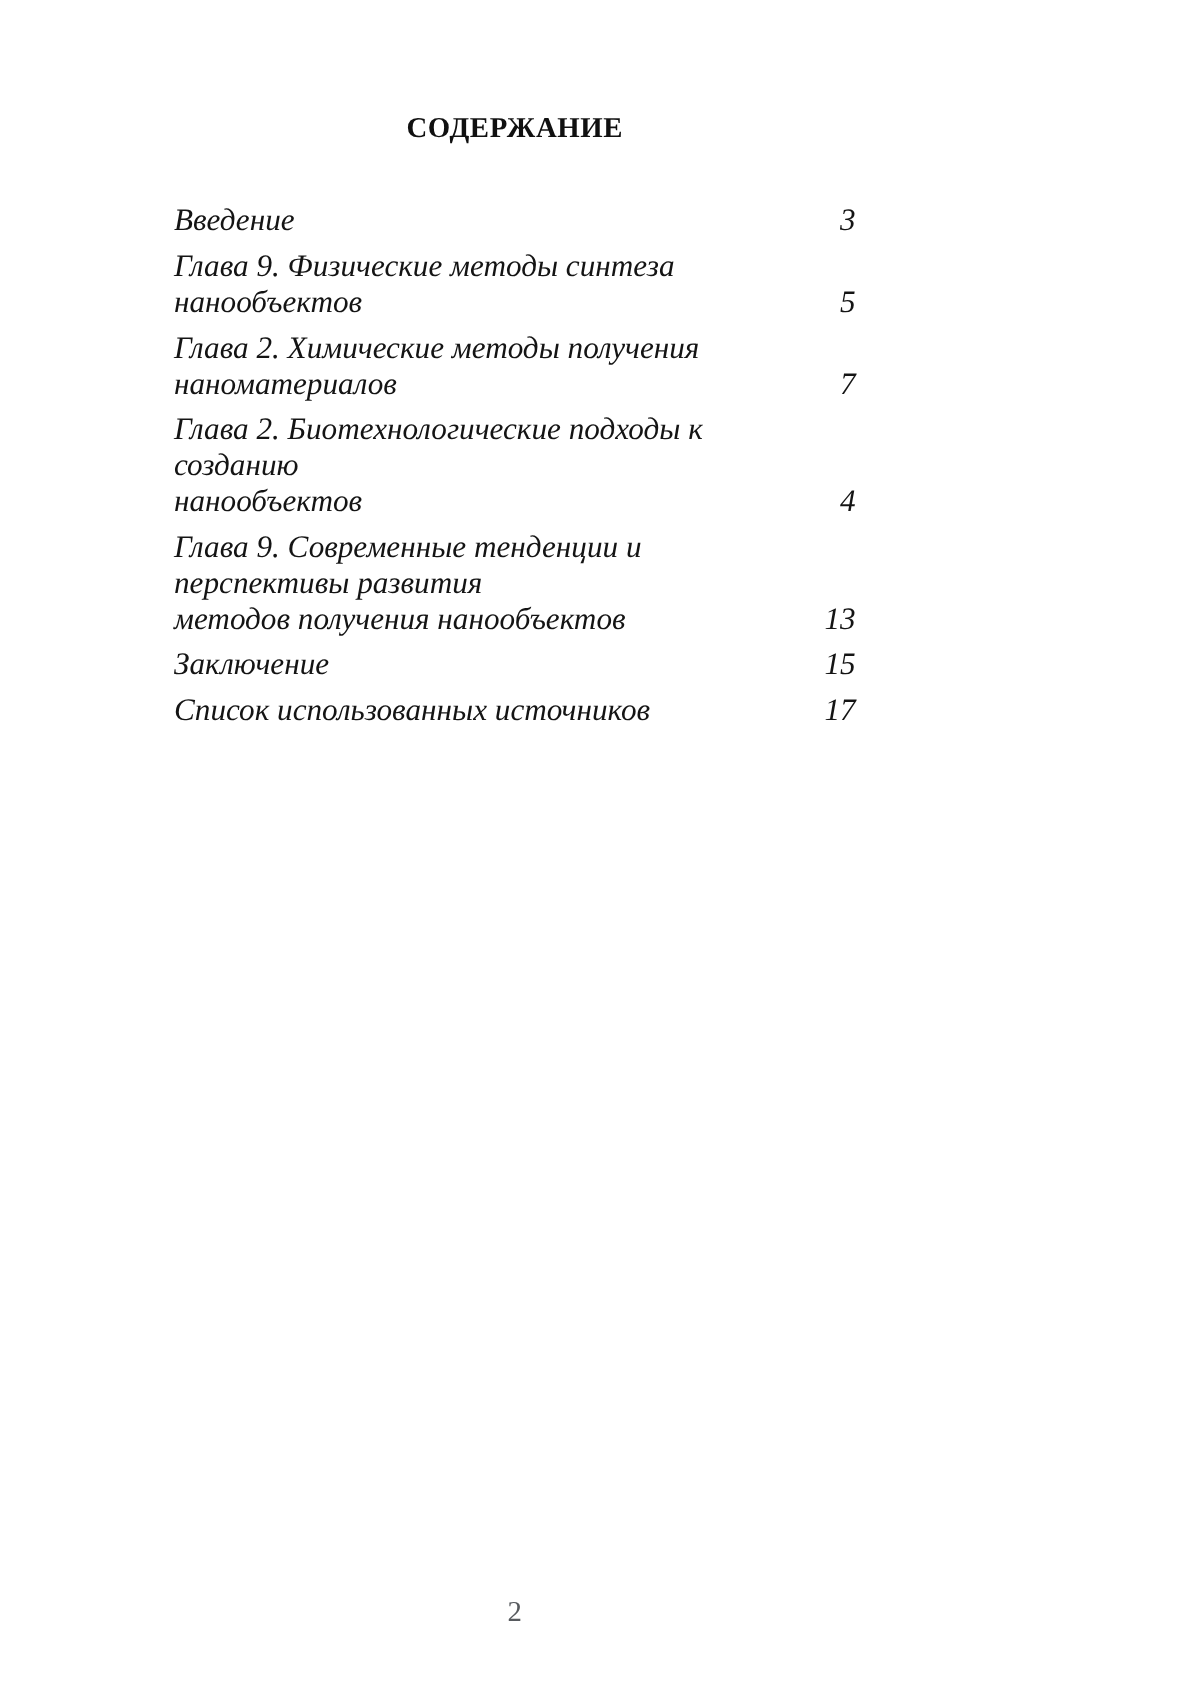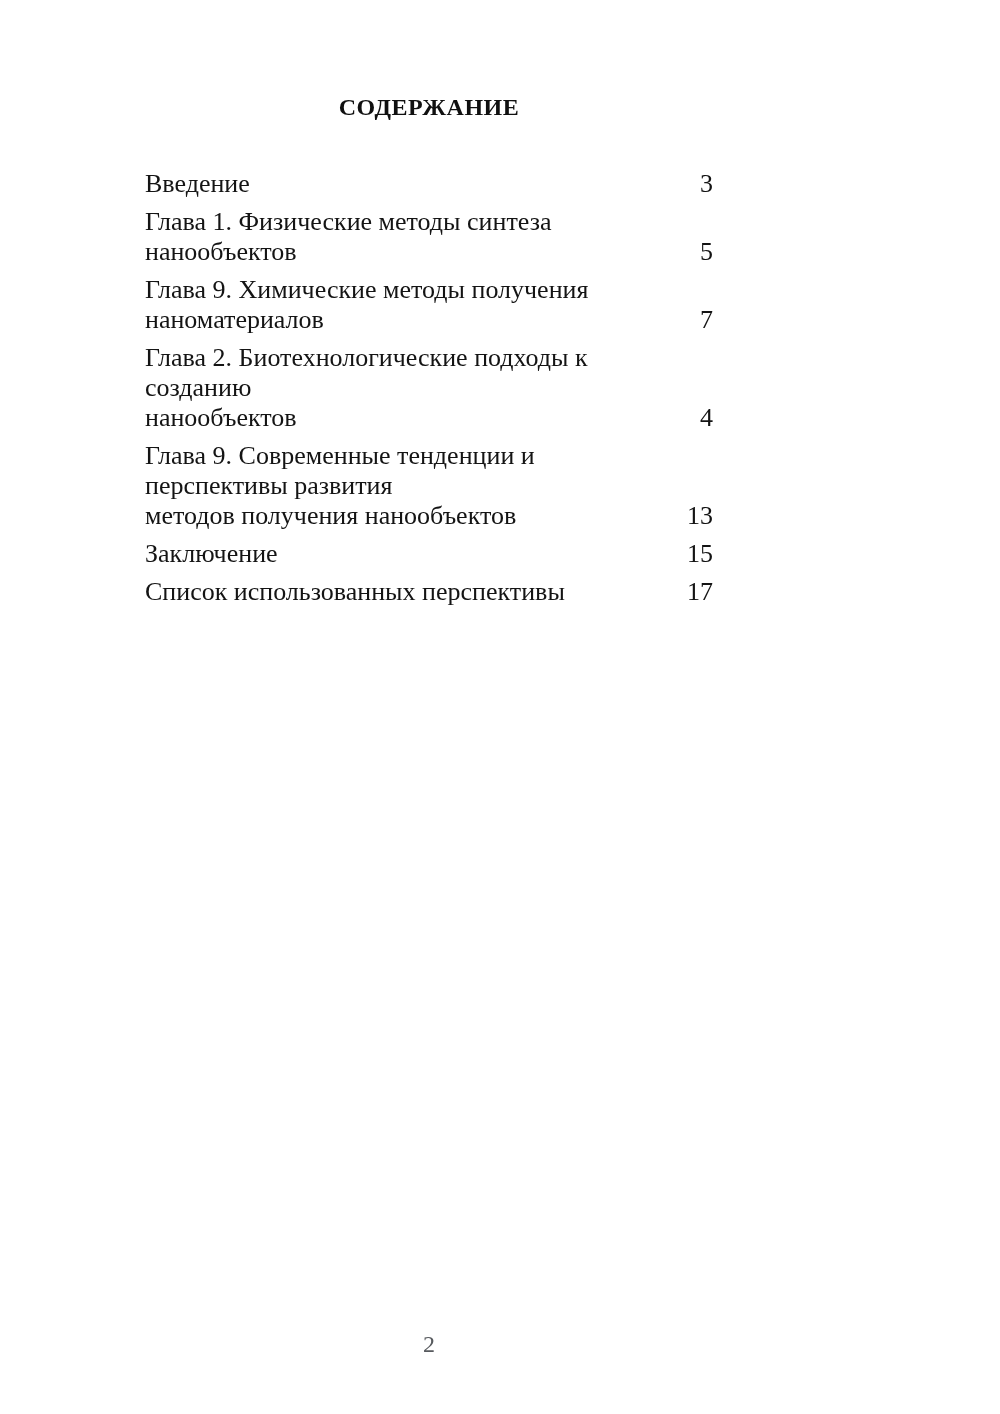--- a/index.html
+++ b/index.html
@@ -33,20 +33,21 @@
   .toc-list {
     margin-top: 48px;
   }
   .toc-row {
     display: flex;
     justify-content: space-between;
     align-items: flex-end;
     font-size: 26px;
     line-height: 30px;
     margin-bottom: 8px;
+    font-style: italic;
   }
   .toc-label {
     white-space: pre-line;
     flex: 1 1 auto;
   }
   .toc-page {
     flex: 0 0 auto;
     margin-left: 24px;
     text-align: right;
   }
@@ -68,26 +69,26 @@
     <div class="doc-title">СОДЕРЖАНИЕ</div>
 
     <div class="toc-list">
 
         <div class="toc-row">
           <span class="toc-label">Введение</span>
           <span class="toc-page">3</span>
         </div>
 
         <div class="toc-row">
-          <span class="toc-label">Глава 1. Физические методы синтеза нанообъектов</span>
+          <span class="toc-label">Глава 9. Физические методы синтеза нанообъектов</span>
           <span class="toc-page">5</span>
         </div>
 
         <div class="toc-row">
-          <span class="toc-label">Глава 9. Химические методы получения наноматериалов</span>
+          <span class="toc-label">Глава 2. Химические методы получения наноматериалов</span>
           <span class="toc-page">7</span>
         </div>
 
 
         <div class="toc-row">
           <span class="toc-label">Глава 2. Биотехнологические подходы к созданию
 нанообъектов</span>
           <span class="toc-page">4</span>
         </div>
 
@@ -96,20 +97,20 @@
 методов получения нанообъектов</span>
           <span class="toc-page">13</span>
         </div>
 
         <div class="toc-row">
           <span class="toc-label">Заключение</span>
           <span class="toc-page">15</span>
         </div>
 
         <div class="toc-row">
-          <span class="toc-label">Список использованных перспективы</span>
+          <span class="toc-label">Список использованных источников</span>
           <span class="toc-page">17</span>
         </div>
       </div>
   </div>
 
   <div class="footer-page-number">2</div>
 </div>
 
 </body></html>

